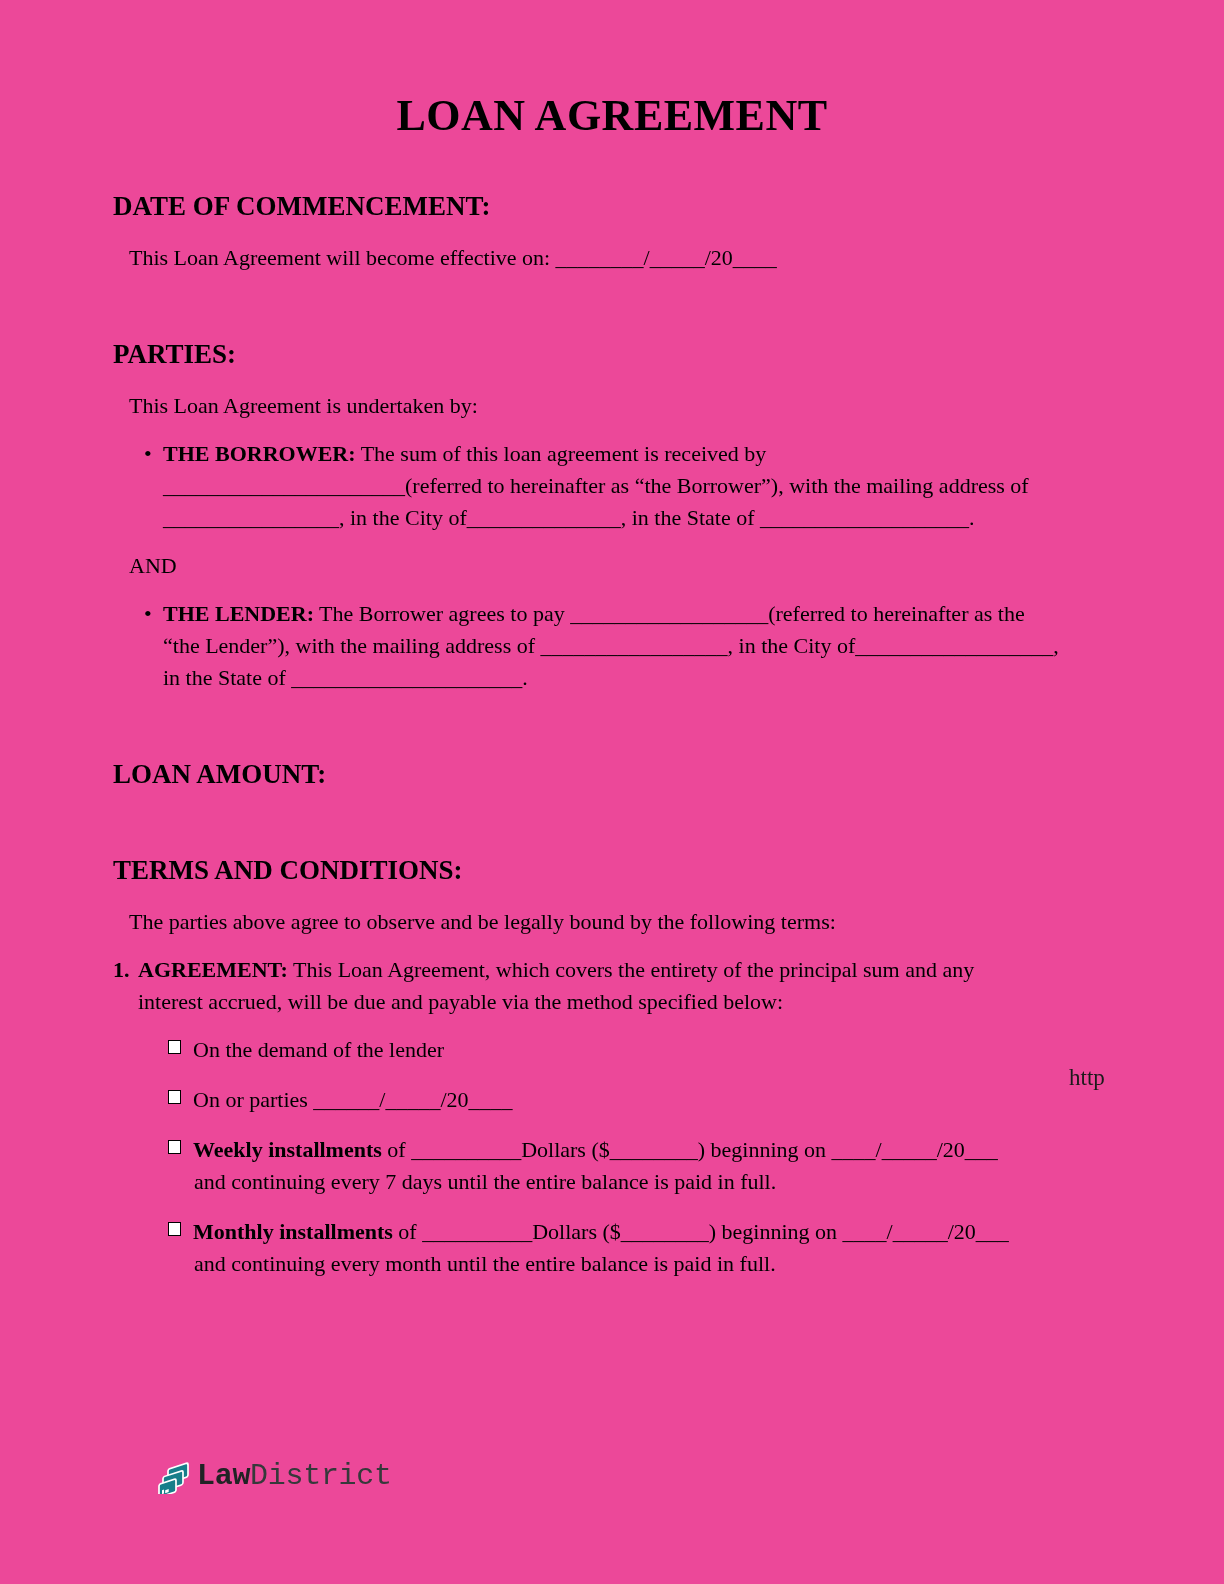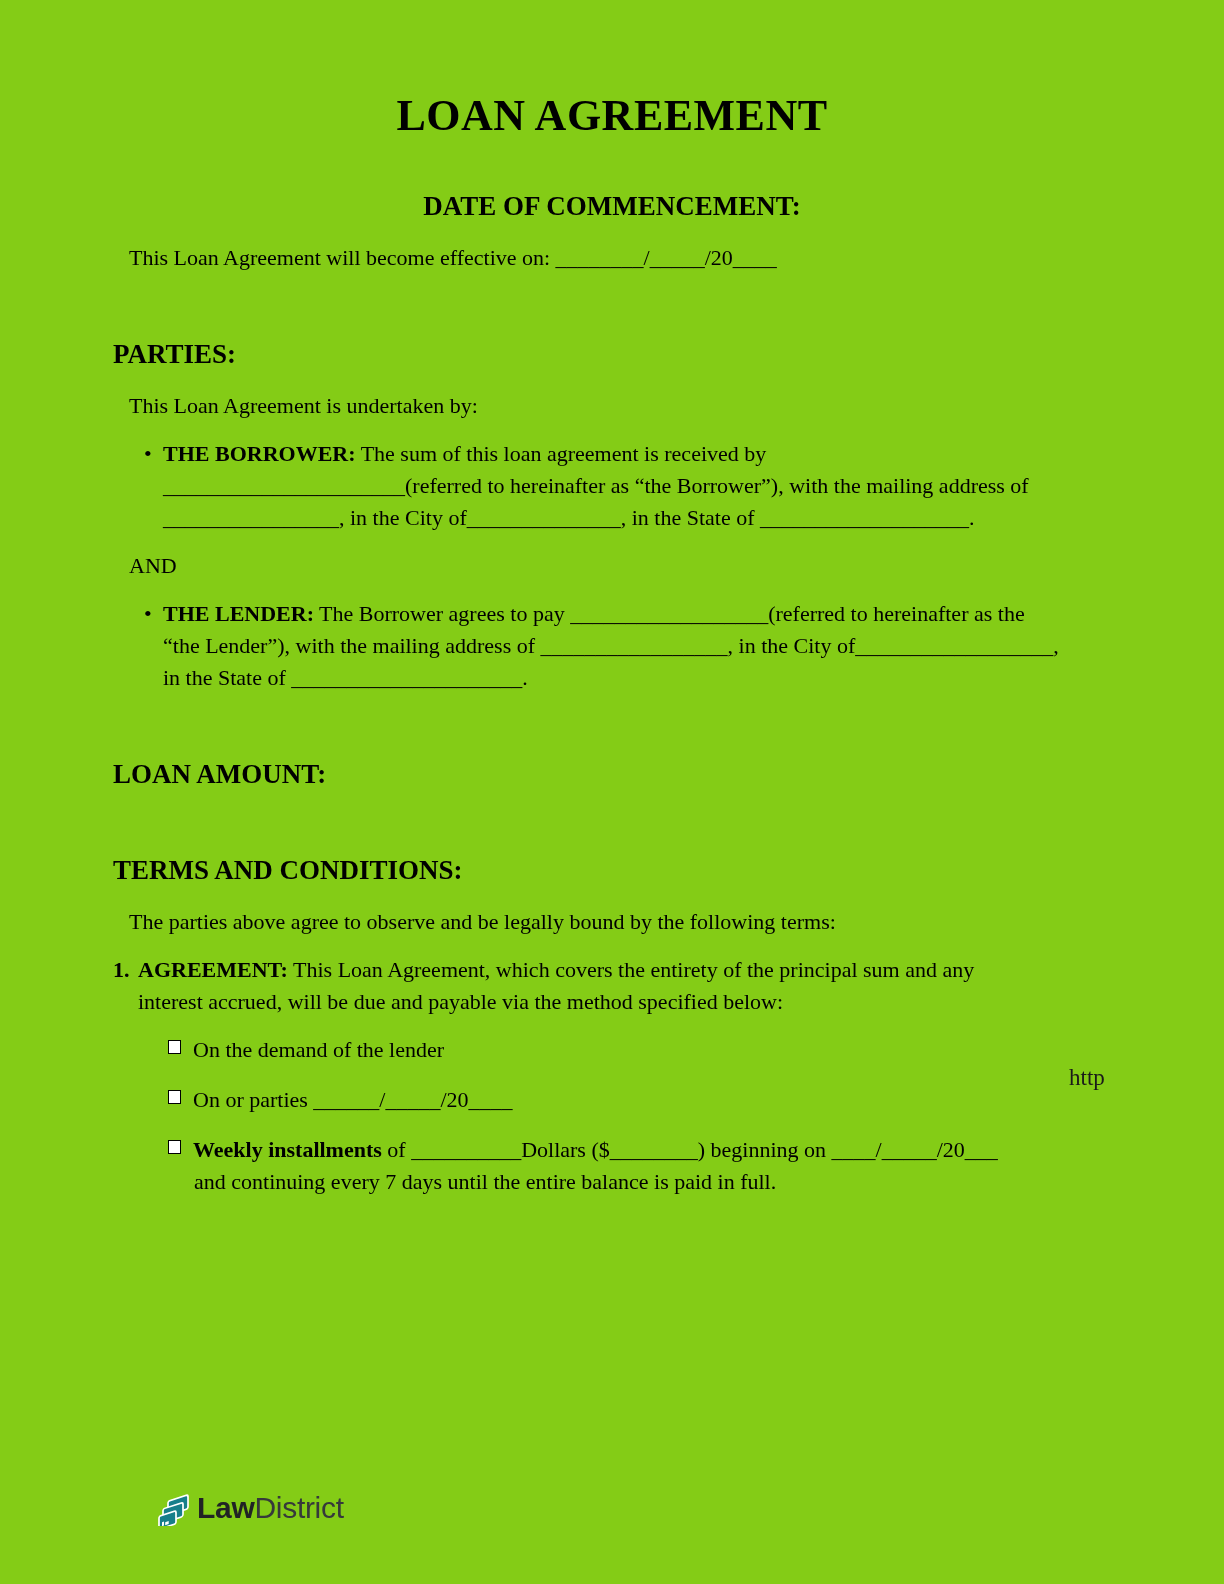--- a/index.html
+++ b/index.html
@@ -1,38 +1,38 @@
 <!DOCTYPE html>
 <html><head>
 <meta charset="utf-8">
 <style>
   html,body { margin:0; padding:0; background:#ffffff; }
   .page {
     position:relative;
     width:1224px; height:1584px;
     box-sizing:border-box;
     padding:88px 113px 0 113px;
-    background:#84cc16;
+    background:#ec4899;
     color:#000000;
     font-family:"Liberation Serif", serif;
     font-size:22px; line-height:32px;
     overflow:hidden;
   }
   h1.doc-title {
     margin:0; padding:0;
     font-size:44px; line-height:56px;
     text-align:center; font-weight:bold;
     letter-spacing:0.5px;
   }
   h2.section-heading {
     font-size:27px; line-height:32px;
     font-weight:bold;
     margin:64px 0 20px 0;
   }
-  h2.first { margin-top:46px;text-align:center; }
+  h2.first { margin-top:46px; }
   p { margin:0 0 16px 16px; }
   .party-list { list-style:none; margin:0 0 16px 0; padding:0 0 0 50px; }
   .party-list li { position:relative; margin:0; }
   .bullet-glyph { position:absolute; left:-19px; top:0; }
   .numbered-item { position:relative; padding-left:25px; margin:0 0 16px 0; }
   .item-number { position:absolute; left:0; top:0; font-weight:bold; }
   .check-row { margin:0 0 18px 55px; }
   .checkbox-box {
     display:inline-block;
     width:11px; height:12px;
@@ -44,22 +44,21 @@
   .cont-line { margin-left:26px; }
   b { font-weight:bold; }
   .stray-http {
     position:absolute; left:1069px; top:1064px;
     font-family:Liberation Serif, serif;
     font-size:23px; line-height:28px; color:#1a1a1a;
   }
   .footer-logo {
     position:absolute; left:158px; top:1458px;
     display:flex; align-items:flex-end;
-    font-family:Liberation Sans, sans-serif;
-    margin-top:32px;
+    font-family:Liberation Mono, monospace;
   }
   .logo-icon { width:32px; height:36px; margin-right:7px; }
   .logo-text { font-size:30px; line-height:36px; letter-spacing:-0.3px; }
   .logo-law { font-weight:bold; color:#212325; }
   .logo-district { font-weight:normal; color:#36393b; }
 </style>
 </head>
 <body>
 
 <div class="page">
@@ -110,20 +109,24 @@
 
   <div class="check-row">
     <span class="checkbox-box"></span><span>On or parties ______/_____/20____</span>
   </div>
 
   <div class="check-row">
     <span class="checkbox-box"></span><b>Weekly installments</b><span> of __________Dollars ($________) beginning on ____/_____/20___</span>
     <div class="cont-line">and continuing every 7 days until the entire balance is paid in full.</div>
   </div>
 
+  <div class="check-row">
+    <span class="checkbox-box"></span><b>Monthly installments</b><span> of __________Dollars ($________) beginning on ____/_____/20___</span>
+    <div class="cont-line">and continuing every month until the entire balance is paid in full.</div>
+  </div>
 
   <div class="stray-http">http</div>
 
   <div class="footer-logo">
     <svg class="logo-icon" viewBox="0 0 32 36" xmlns="http://www.w3.org/2000/svg">
       <g transform="translate(0,8) skewY(-18)" stroke="#ffffff" stroke-width="1.7">
         <rect x="10" y="6.5" width="20" height="14" rx="2" fill="#177E8A"></rect>
         <rect x="5" y="12.5" width="20" height="14" rx="2" fill="#177E8A"></rect>
         <rect x="1" y="18.5" width="17" height="13" rx="2" fill="#177E8A"></rect>
       </g>

